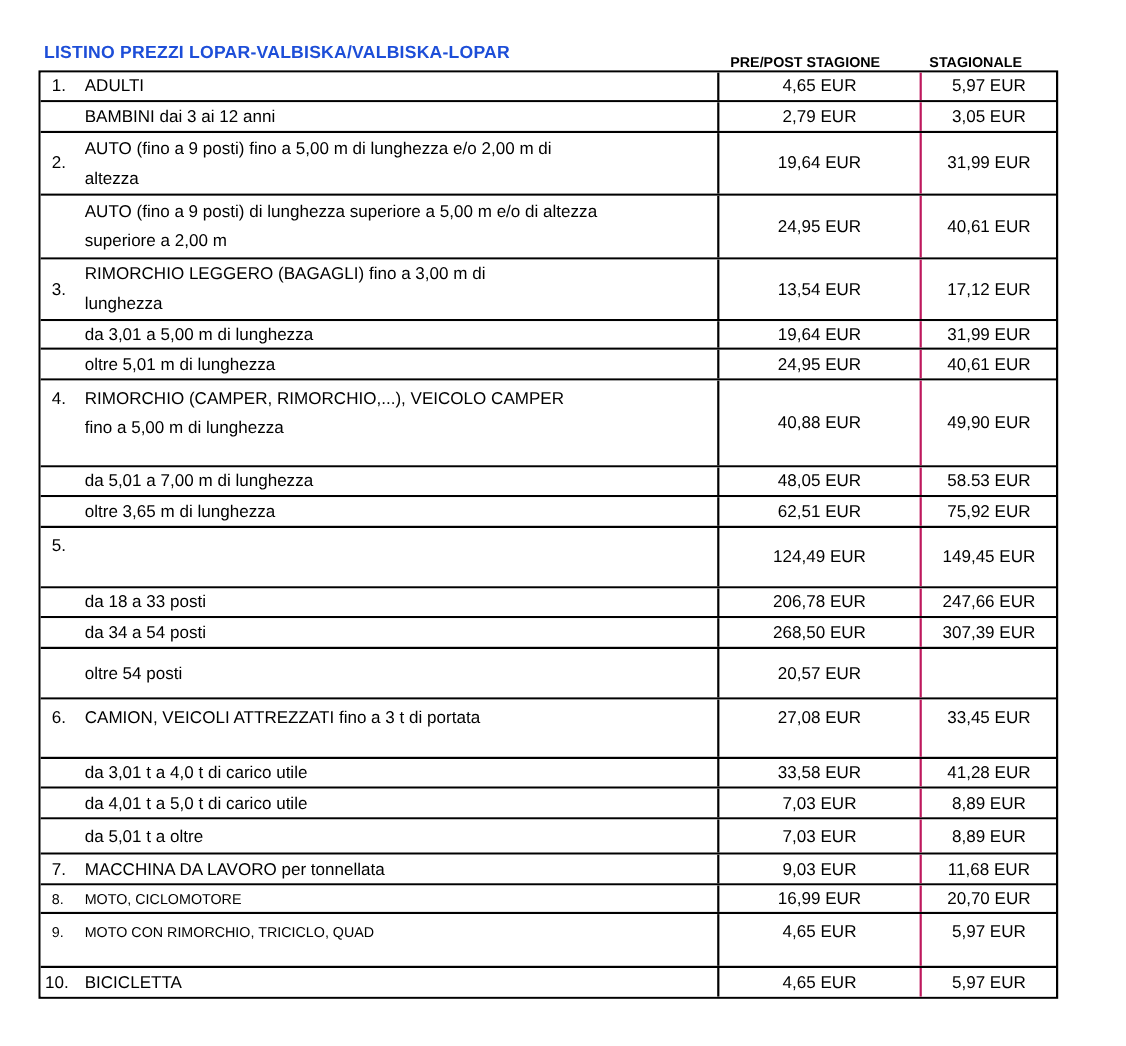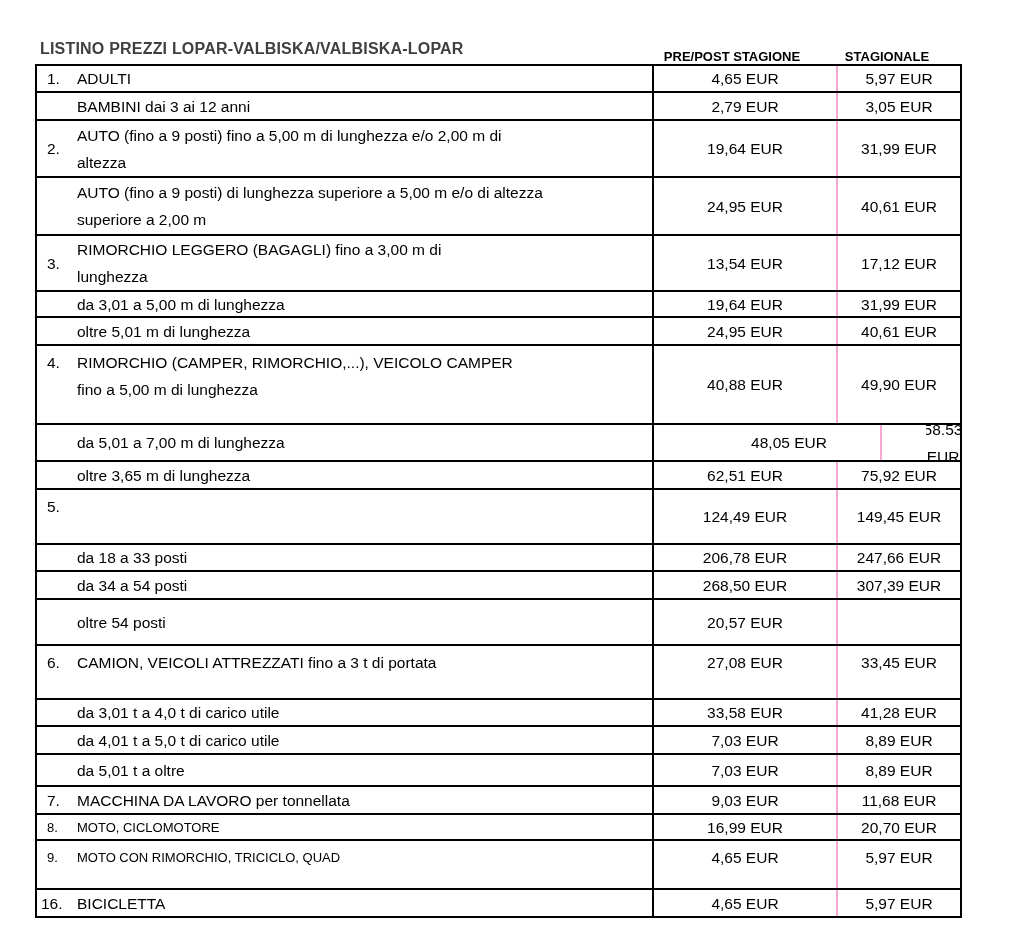--- a/index.html
+++ b/index.html
@@ -2,21 +2,21 @@
 <html><head>
 <meta charset="utf-8">
 <style>
   html,body { margin:0; padding:0; background:#ffffff; }
   .page {
     position:relative; width:1024px; height:951px; background:#ffffff;
     font-family:"Liberation Sans", sans-serif; color:#000000; overflow:hidden;
   }
   .doc-title {
     position:absolute; left:40px; top:40px;
-    font-size:16px; font-weight:bold; letter-spacing:0.2px; color:#404040;
+    font-size:16px; font-weight:bold; letter-spacing:0.2px; color:#1d4ed8;
     white-space:nowrap;
   }
   .col-header {
     position:absolute; top:49px; font-size:13px; font-weight:bold;
     text-align:center; white-space:nowrap;
   }
   .col-header.pre  { left:640px; width:184px; }
   .col-header.seas { left:822px; width:130px; }
   .price-table {
     position:absolute; left:35px; top:64px; width:927px;
@@ -24,21 +24,21 @@
   }
   .row { display:flex; box-sizing:border-box; border-bottom:2px solid #000; background:#fff; }
   .row:last-child { border-bottom:none; }
   .cell {
     box-sizing:border-box; display:flex; align-items:center;
     font-size:15.5px; line-height:27px; overflow:hidden;
   }
   .desc { width:617px; border-right:2px solid #000; padding-left:10px; }
   .desc .num { flex:none; width:30px; }
   .desc .txt { white-space:pre; }
-  .p1 { width:184px; border-right:2px solid #f9a8d4; justify-content:center; text-align:center; }
+  .p1 { width:184px; border-right:2px solid #be185d; justify-content:center; text-align:center; }
   .p2 { flex:1; justify-content:center; text-align:center; }
   .row.desc-top .desc { align-items:flex-start; padding-top:3px; }
   .row.all-top  .cell { align-items:flex-start; padding-top:3px; }
   .row.small-text .desc { font-size:13px; }
   .row.num-wide .desc { padding-left:4px; }
   .row.num-wide .desc .num { width:36px; }
 </style>
 </head>
 <body>
 
@@ -112,21 +112,21 @@
   </div>
       <div class="row desc-top" style="height: 79px;">
     <div class="cell desc">
       <span class="num">4.</span>
       <span class="txt">RIMORCHIO (CAMPER, RIMORCHIO,...), VEICOLO CAMPER
 fino a 5,00 m di lunghezza</span>
     </div>
     <div class="cell p1">40,88 EUR</div>
     <div class="cell p2">49,90 EUR</div>
   </div>
-      <div class="row" style="height: 37px; gap: 44px;">
+      <div class="row" style="height: 27px;">
     <div class="cell desc">
       <span class="num"></span>
       <span class="txt">da 5,01 a 7,00 m di lunghezza</span>
     </div>
     <div class="cell p1">48,05 EUR</div>
     <div class="cell p2">58.53 EUR</div>
   </div>
       <div class="row" style="height: 28px;">
     <div class="cell desc">
       <span class="num"></span>
@@ -216,21 +216,21 @@
       <div class="row all-top small-text" style="height: 49px;">
     <div class="cell desc">
       <span class="num">9.</span>
       <span class="txt">MOTO CON RIMORCHIO, TRICICLO, QUAD</span>
     </div>
     <div class="cell p1">4,65 EUR</div>
     <div class="cell p2">5,97 EUR</div>
   </div>
       <div class="row num-wide" style="height: 26px;">
     <div class="cell desc">
-      <span class="num">16.</span>
+      <span class="num">10.</span>
       <span class="txt">BICICLETTA</span>
     </div>
     <div class="cell p1">4,65 EUR</div>
     <div class="cell p2">5,97 EUR</div>
   </div>
     </div>
 
 </div>
 
 </body></html>

